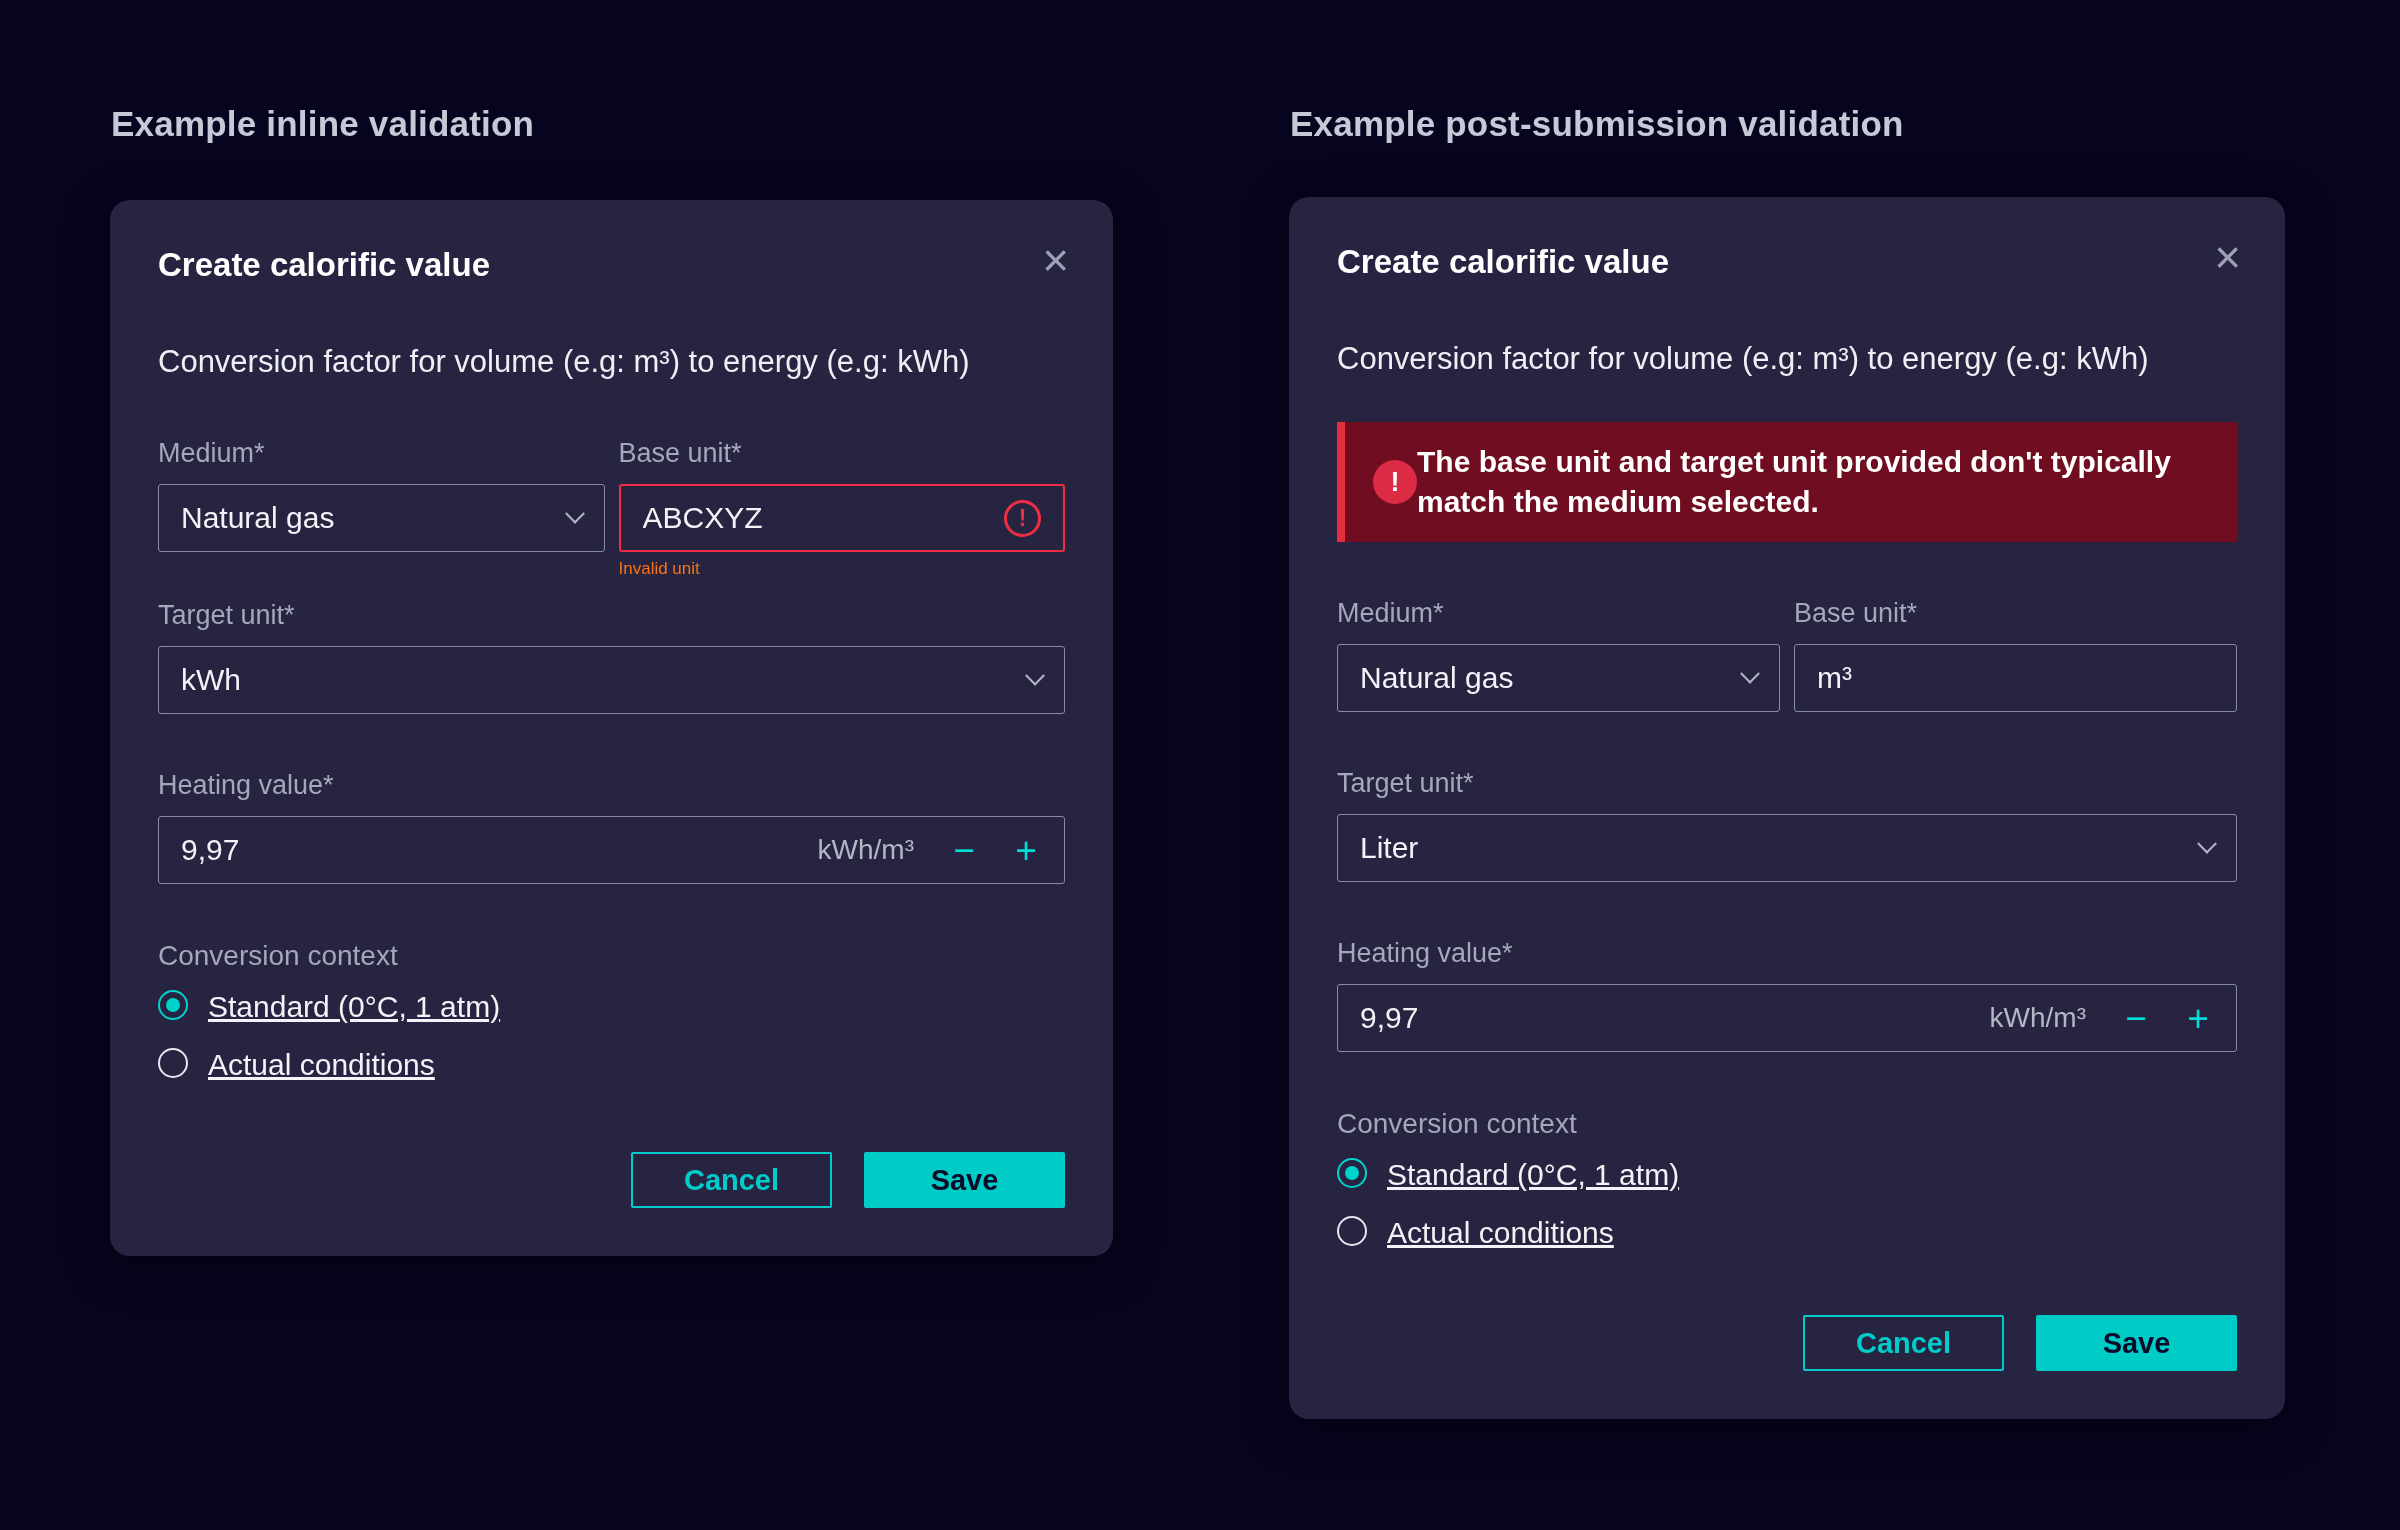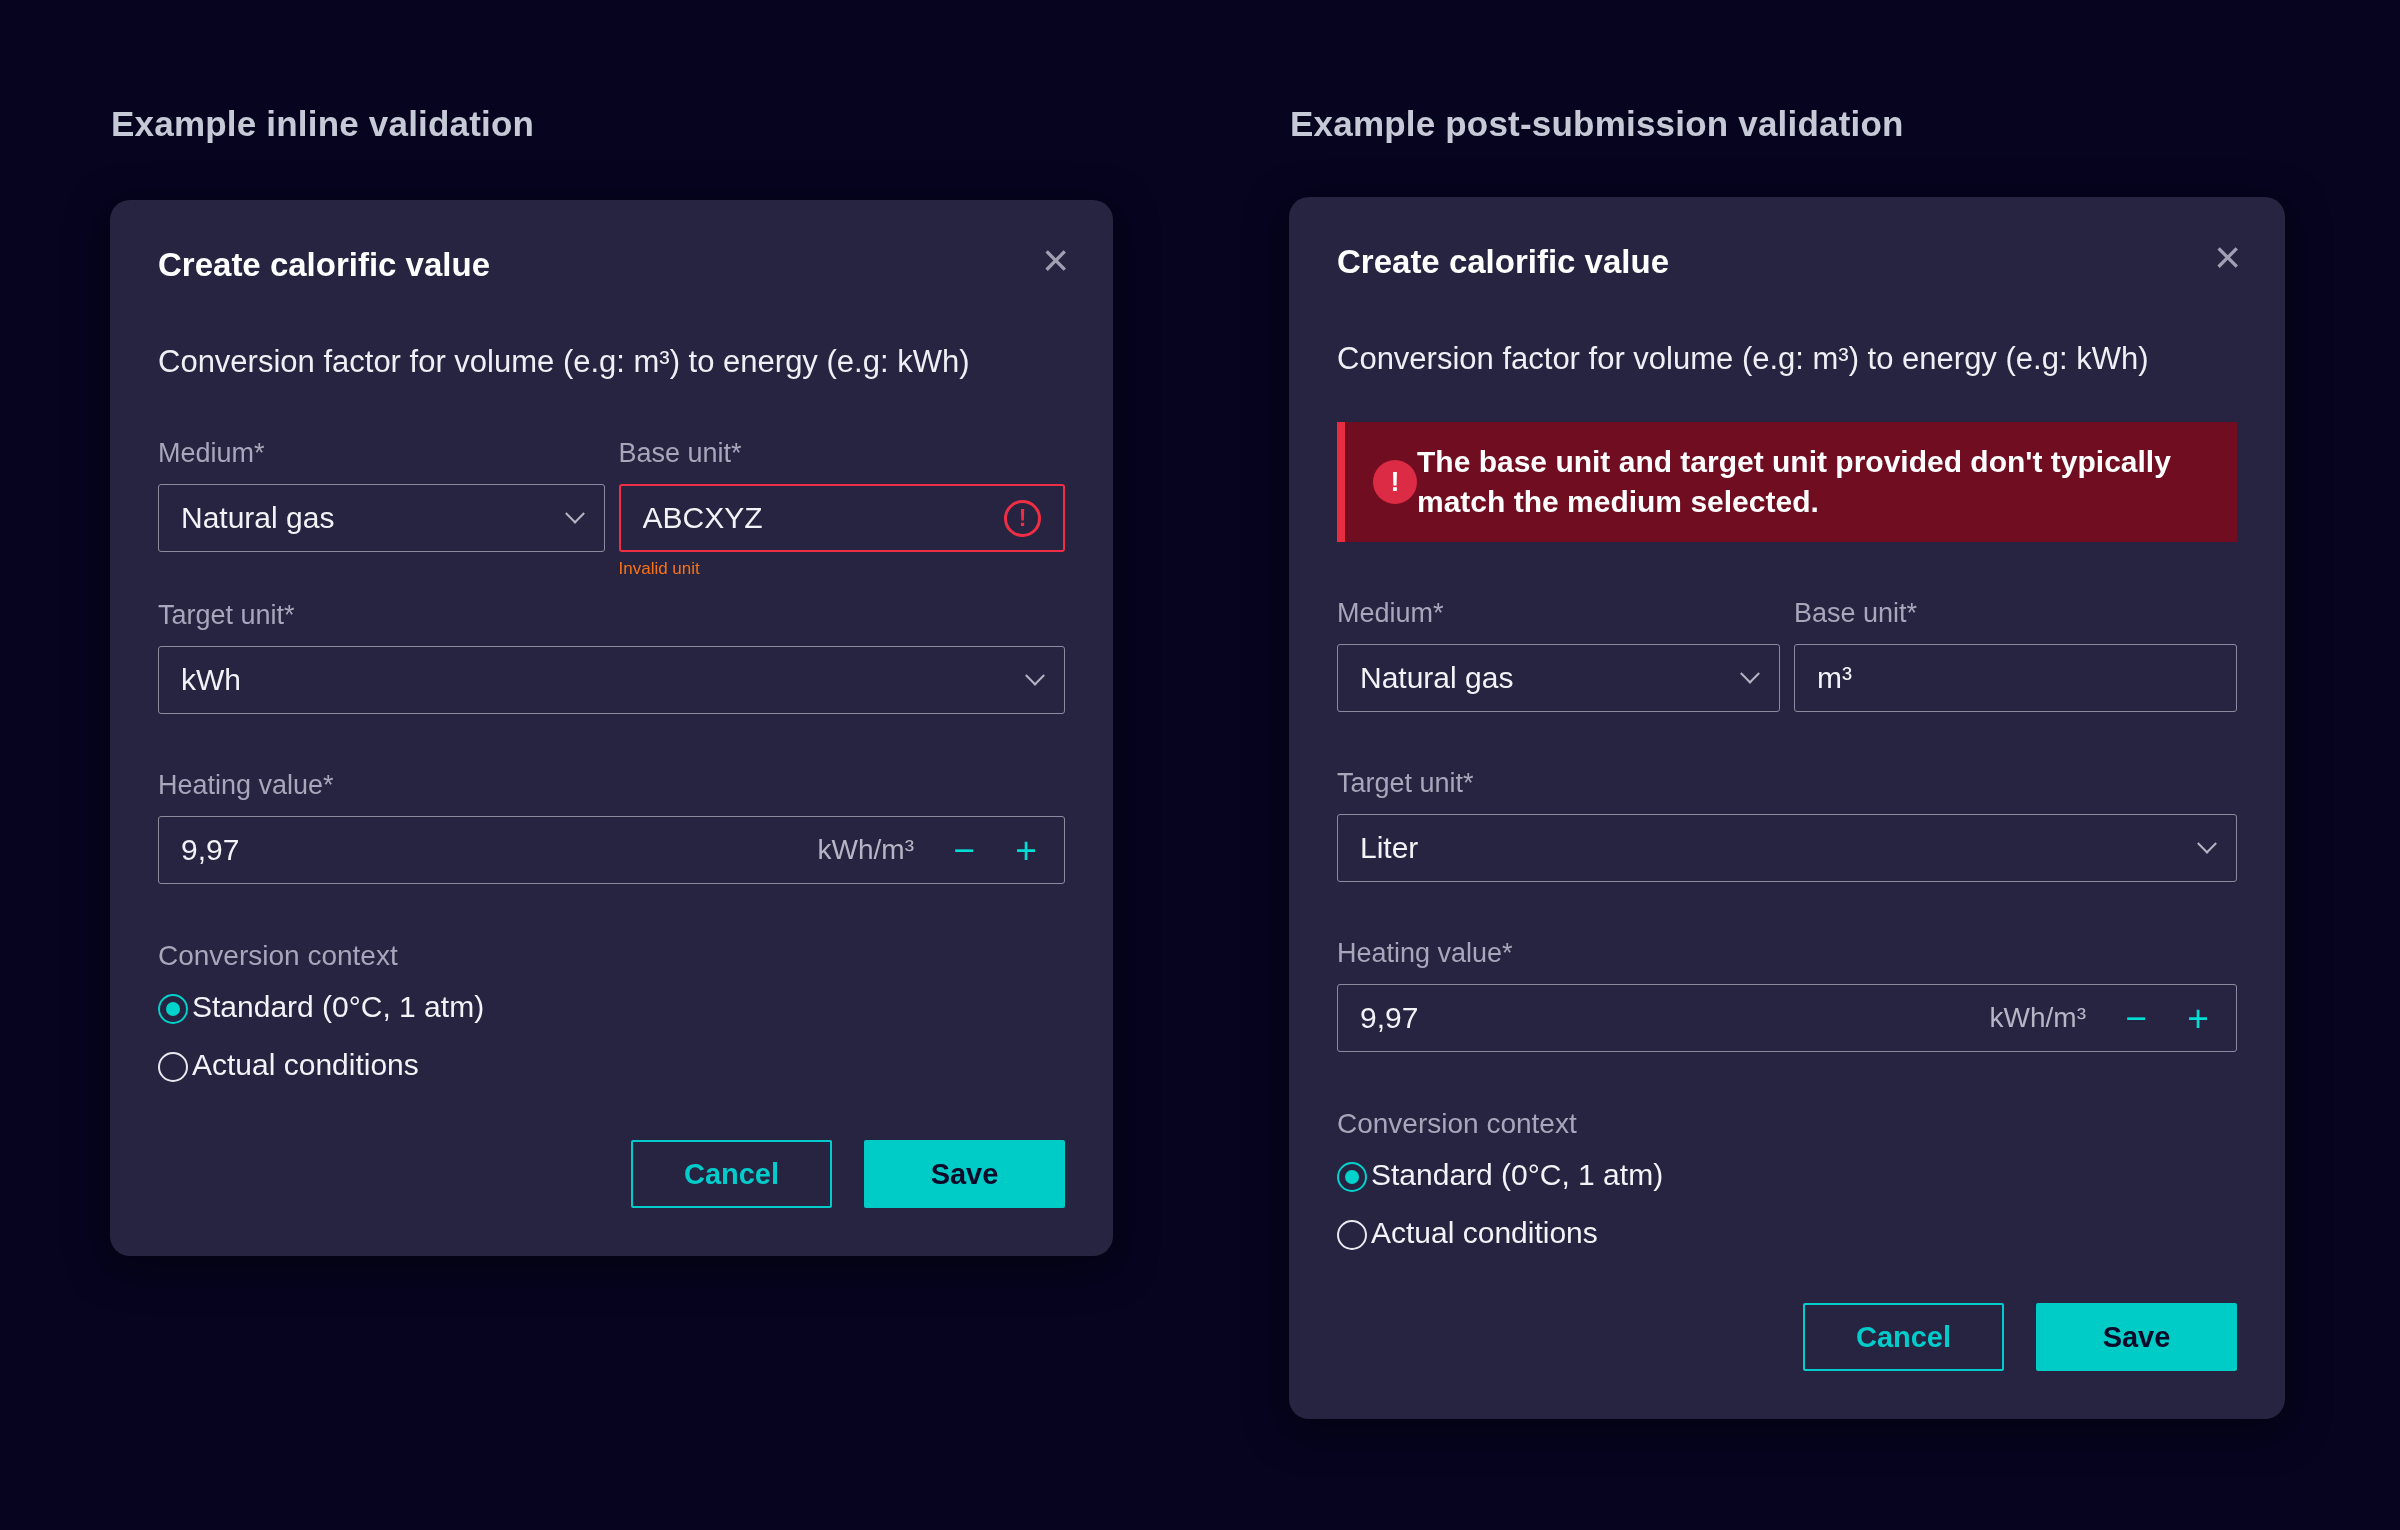--- a/index.html
+++ b/index.html
@@ -84,37 +84,37 @@
   .unit-suffix { margin-left:auto; font-size:28px; color:#b5b6c5; }
   .stepper-btn {
     flex:0 0 auto; width:32px; text-align:center; cursor:pointer;
     font-size:37px; font-weight:400; color:#00ddd4; line-height:1;
   }
   .stepper-btn.minus { margin-left:34px; }
   .stepper-btn.plus  { margin-left:30px; }
 
   
   .context-label { margin-top:56px; font-size:28px; line-height:32px; color:#a6a7bb; }
-  .radio-row { display:flex; align-items:flex-end; gap:4px; cursor:pointer; }
+  .radio-row { display:flex; align-items:flex-start; gap:20px; cursor:pointer;text-decoration:underline; }
   .radio-row.first { margin-top:18px; }
   .radio-row.second { margin-top:24px; }
   .radio-circle {
     width:30px; height:30px; border-radius:50%; flex:0 0 auto;
     border:2.5px solid #e8e9ef;
     display:flex; align-items:center; justify-content:center;
   }
   .radio-row.selected .radio-circle { border-color:#00d2cc; }
   .radio-dot { width:14px; height:14px; border-radius:50%; background:transparent; }
   .radio-row.selected .radio-dot { background:#00d2cc; }
   .radio-label { font-size:30px; color:#f2f3f7; }
 
   
   .actions { position:absolute; right:48px; bottom:48px; display:flex; gap:32px; }
   .btn {
-    min-width:201px; height:68px; padding:0 24px;
+    min-width:201px; height:56px; padding:0 24px;
     display:flex; align-items:center; justify-content:center;
     font-size:29px; font-weight:700; border-radius:2px; cursor:pointer;
   }
   .btn-outline { border:2px solid #00cccb; color:#00cccb; background:transparent; }
   .btn-filled  { background:#00ccc7; color:#0b0a28; }
 </style>
 </head>
 <body>
 
 <div class="example-heading" id="heading-left">Example inline validation</div>

